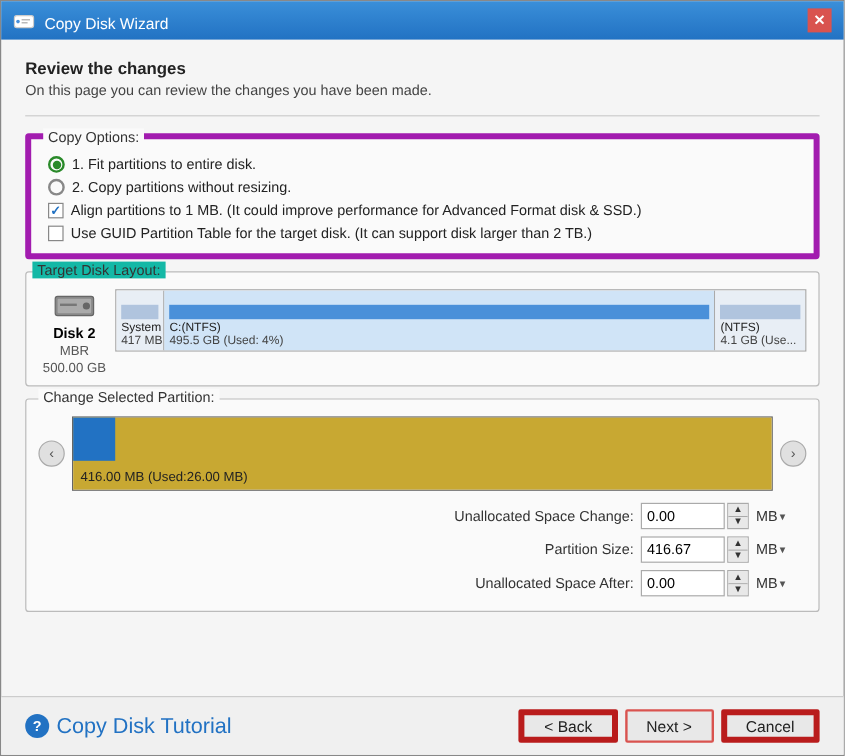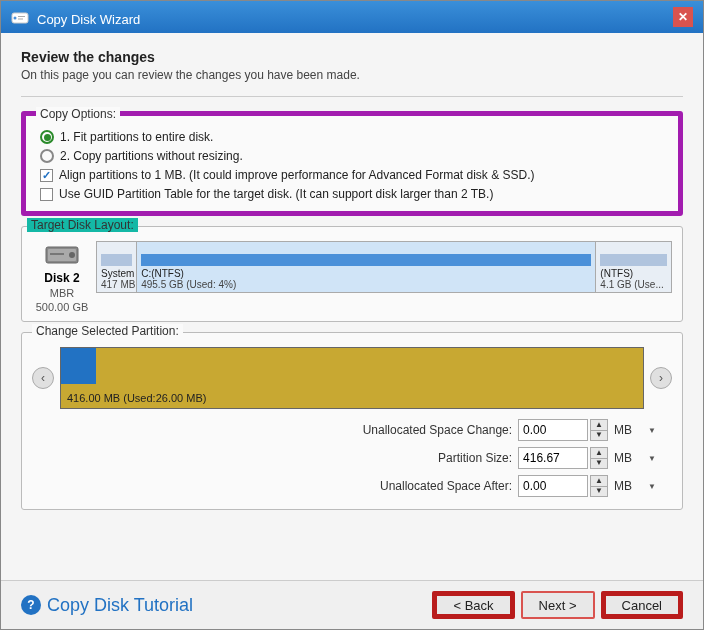--- a/index.html
+++ b/index.html
@@ -329,21 +329,21 @@
       font-size: 8px;
       color: #333;
       line-height: 1;
     }
     .spin-btn:first-child {
       border-bottom: 1px solid #aaa;
     }
     .unit-dropdown {
       display: flex;
       align-items: center;
-      gap: 16px;
+      gap: 0;
       font-size: 12px;
       color: #333;
       cursor: pointer;
     }
     .dropdown-arrow {
       font-size: 8px;
       color: #555;
     }
     .footer {
       display: flex;

